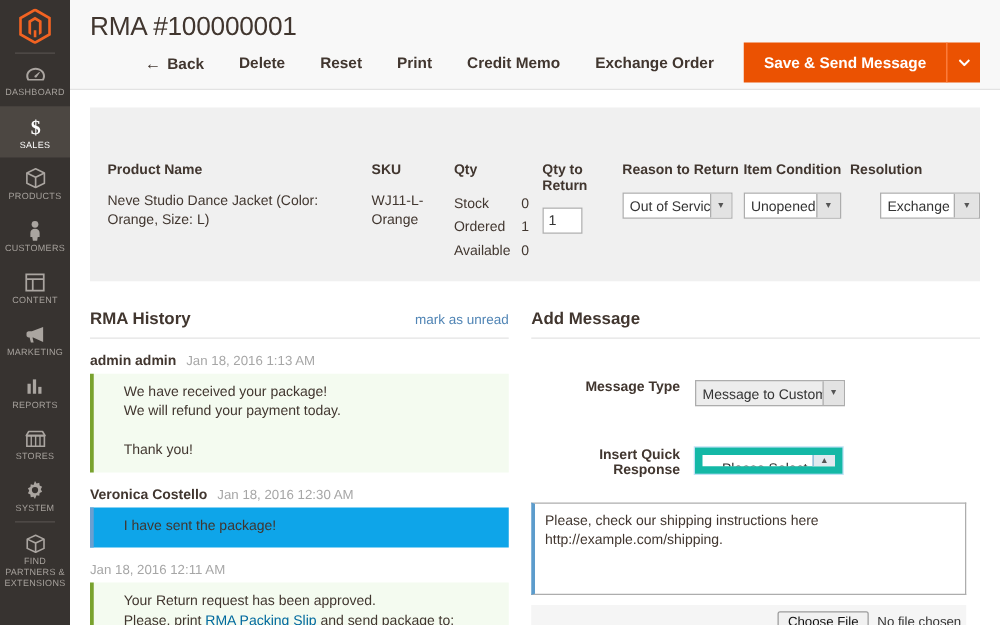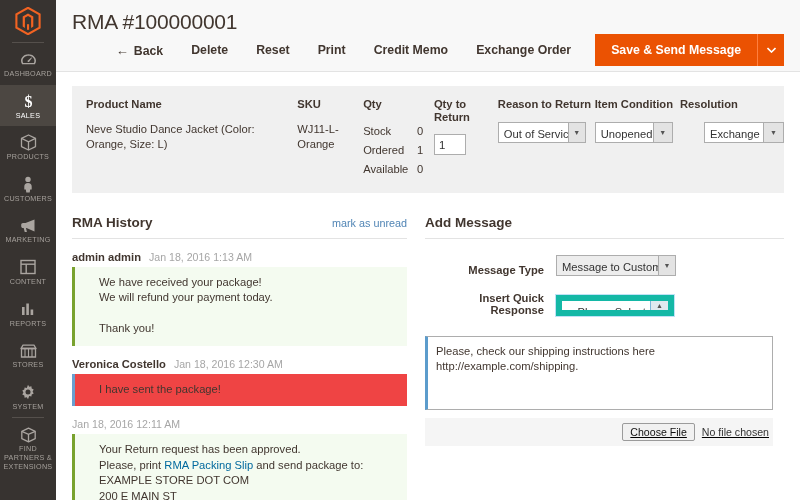--- a/index.html
+++ b/index.html
@@ -123,20 +123,21 @@
     padding: 12px 14px 14px 14px;
     display: flex;
     position: relative;
   }
   .col-head {
     font-size: 11.2px;
     color: #41362f;
     font-weight: 700;
     line-height: 12.5px;
     margin-bottom: 11px;
+    margin-top: 32px;
   }
   .c-prod { width: 218px; }
   .c-sku { width: 68px; }
   .c-qty { width: 73px; }
   .c-qtyret { width: 66px; }
   .c-reason { width: 100px; }
   .c-cond { width: 88px; }
   .c-res { width: 90px; }
   .prod-name {
     font-size: 11.2px; color: #41362f; line-height: 15px;
@@ -203,26 +204,26 @@
     font-size: 11.2px; font-weight: 700; color: #41362f;
     margin-right: 8px;
   }
   .msg-date { font-size: 10.6px; color: #a6a6a6; }
   .msg-body {
     font-size: 11.2px; color: #41362f; line-height: 15.5px;
     padding: 8px 10px 9px 24px;
     white-space: pre-line;
   }
   .msg-green { background: #f4fbf0; border-left: 3px solid #79a22e; }
-  .msg-blue  { background: #ef4444; border-left: 3px solid #6a9fd0; }
+  .msg-blue  { background: #0ea5e9; border-left: 3px solid #6a9fd0; }
 
   
   .frow {
-    display: flex; align-items: flex-end;
-    margin-top: 16px;
+    display: flex; align-items: flex-start;
+    margin-top: 33px;
   }
   .flabel {
     width: 131px; flex: 0 0 131px;
     text-align: right;
     padding-right: 12px;
     font-size: 11.2px; font-weight: 700; color: #41362f;
   }
   .sel-msgtype { width: 120px; }
   .sel-msgtype .caret { background: #e3e3e3; }
   .sel-msgtype.grayfill { background: #ededed; }
@@ -317,36 +318,36 @@
         <svg width="12" height="17" viewBox="0 0 12 17">
             <circle cx="6" cy="3.4" r="2.7" fill="currentColor"></circle>
             <path d="M6 7c-2.4 0-3.7 1.4-3.7 3.4v3.2h1.5l.5 3h3.4l.5-3h1.5v-3.2C9.7 8.4 8.4 7 6 7z" fill="currentColor"></path>
           </svg>
       </span>
       <div class="side-label">Customers</div>
     </div>
 
     <div class="side-item">
       <span class="side-ico">
-        <svg width="17" height="15" viewBox="0 0 17 15">
-            <path d="M14.5 1.5L5.5 5H3c-1 0-1.8.8-1.8 1.8v1.4C1.2 9.2 2 10 3 10h.7l1 4h2.2l-.9-4h.5l8 3.5z" fill="currentColor"></path>
-          </svg>
-      </span>
-      <div class="side-label">Marketing</div>
-    </div>
-
-    <div class="side-item">
-      <span class="side-ico">
         <svg width="16" height="16" viewBox="0 0 16 16">
             <rect x="1" y="1.5" width="14" height="13" fill="none" stroke="currentColor" stroke-width="1.4"></rect>
             <line x1="1" y1="5.2" x2="15" y2="5.2" stroke="currentColor" stroke-width="1.4"></line>
             <line x1="6.2" y1="5.2" x2="6.2" y2="14.5" stroke="currentColor" stroke-width="1.4"></line>
           </svg>
       </span>
       <div class="side-label">Content</div>
+    </div>
+
+    <div class="side-item">
+      <span class="side-ico">
+        <svg width="17" height="15" viewBox="0 0 17 15">
+            <path d="M14.5 1.5L5.5 5H3c-1 0-1.8.8-1.8 1.8v1.4C1.2 9.2 2 10 3 10h.7l1 4h2.2l-.9-4h.5l8 3.5z" fill="currentColor"></path>
+          </svg>
+      </span>
+      <div class="side-label">Marketing</div>
     </div>
 
     <div class="side-item">
       <span class="side-ico">
         <svg width="16" height="15" viewBox="0 0 16 15">
             <rect x="2" y="5" width="2.6" height="8" fill="currentColor"></rect>
             <rect x="6.3" y="1.5" width="2.6" height="11.5" fill="currentColor"></rect>
             <rect x="10.6" y="7.5" width="2.6" height="5.5" fill="currentColor"></rect>
           </svg>
       </span>

